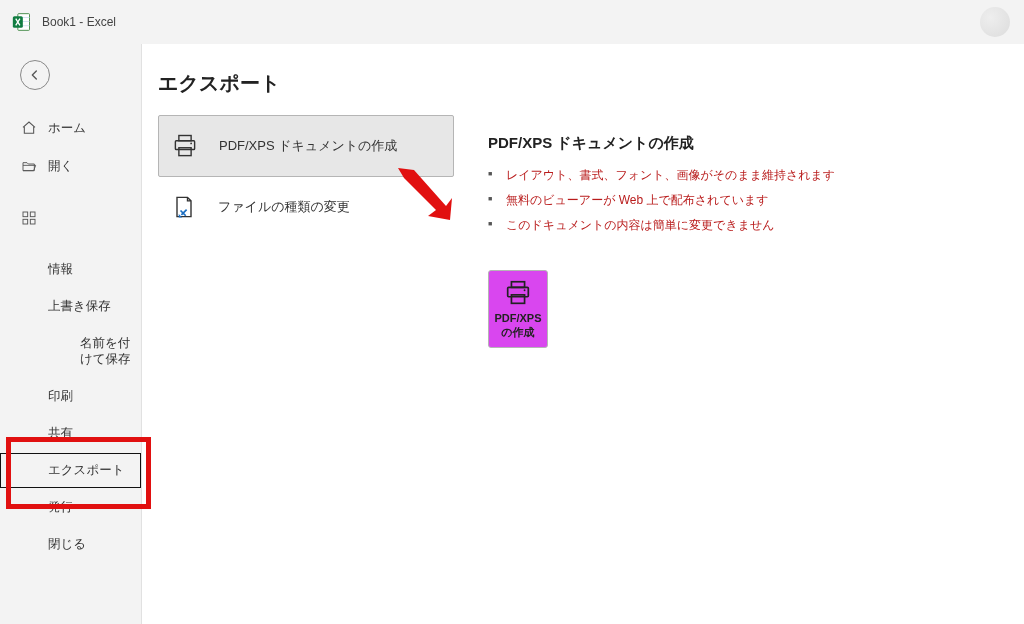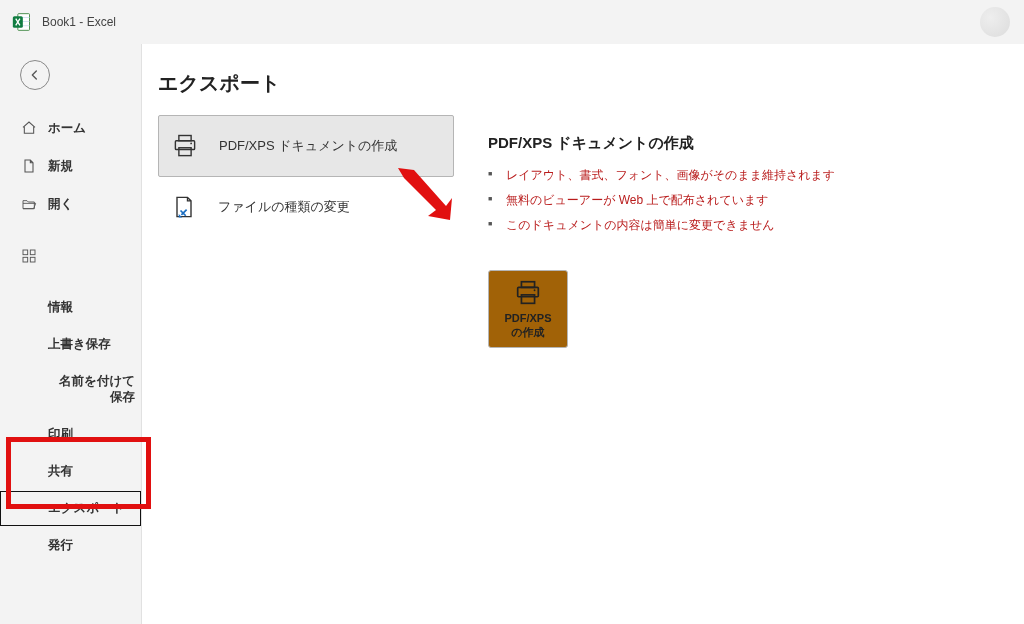--- a/index.html
+++ b/index.html
@@ -56,23 +56,22 @@
     .nav-list { list-style: none; }
     .nav-item {
       display: flex;
       align-items: center;
       padding: 9px 6px 9px 20px;
       font-size: 12.5px;
       color: #333;
       cursor: pointer;
       position: relative;
       margin-bottom: 2px;
-      font-weight: bold;
-    }
-    .nav-item.no-icon { padding-left: 48px; text-align: right; }
+    }
+    .nav-item.no-icon { padding-left: 48px; }
     .nav-icon {
       width: 18px; height: 18px;
       margin-right: 10px;
       color: #555;
       flex-shrink: 0;
       display: flex;
       align-items: center;
       justify-content: center;
     }
     .nav-icon svg { width: 16px; height: 16px; }
@@ -156,24 +155,24 @@
       content: "■";
       position: absolute;
       left: 0;
       font-size: 7px;
       top: 7px;
       color: #555;
     }
 
     .big-btn {
       margin-top: 32px;
-      width: 80px;
+      width: 60px;
       height: 78px;
       border: 1px solid #b5b5b5;
-      background: #a16207;
+      background: #d946ef;
       border-radius: 3px;
       display: flex;
       flex-direction: column;
       align-items: center;
       justify-content: center;
       gap: 0;
       cursor: pointer;
     }
     .big-btn svg { width: 30px; height: 30px; }
     .big-btn-text {
@@ -214,28 +213,20 @@
         <span class="nav-icon">
             <svg viewBox="0 0 24 24">
               <path d="M3 11 L12 3 L21 11 M5 10 V20 H19 V10" fill="none" stroke="#555" stroke-width="1.6"></path>
             </svg>
           </span>
         <span>ホーム</span>
       </li>
       <li class="nav-item">
         <span class="nav-icon">
             <svg viewBox="0 0 24 24">
-              <path d="M6 3 H14 L18 7 V21 H6 Z M14 3 V7 H18" fill="none" stroke="#555" stroke-width="1.6"></path>
-            </svg>
-          </span>
-        <span>新規</span>
-      </li>
-      <li class="nav-item">
-        <span class="nav-icon">
-            <svg viewBox="0 0 24 24">
               <path d="M3 7 H9 L11 9 H20 V19 H3 Z M3 11 H22 L19 19 H3" fill="none" stroke="#555" stroke-width="1.4"></path>
             </svg>
           </span>
         <span>開く</span>
       </li>
       <li class="sep"></li>
       <li class="nav-item">
         <span class="nav-icon">
             <svg viewBox="0 0 24 24">
               <rect x="3" y="3" width="7" height="7" fill="none" stroke="#555" stroke-width="1.4"></rect>
@@ -245,34 +236,37 @@
             </svg>
           </span>
       </li>
       <li class="sep"></li>
       <li class="nav-item no-icon">
           <span>情報</span>
         </li>
       <li class="nav-item no-icon">
           <span>上書き保存</span>
         </li>
-      <li class="nav-item no-icon" style="line-height:1.3;">
+      <li class="nav-item no-icon" style="line-height:1.3;margin-left:32px;">
           <span>名前を付けて保存</span>
         </li>
       <li class="nav-item no-icon">
           <span>印刷</span>
         </li>
       <li class="nav-item no-icon">
           <span>共有</span>
         </li>
       <li class="nav-item no-icon selected">
           <span>エクスポート</span>
         </li>
       <li class="nav-item no-icon">
           <span>発行</span>
+        </li>
+      <li class="nav-item no-icon">
+          <span>閉じる</span>
         </li>
     </ul>
 
     <div class="highlight-box" style="left:6px; top:393px; width:145px; height:72px;"></div>
   </nav>
 
   <div class="content">
     <div class="left-col">
       <h1 class="page-title">エクスポート</h1>
       <div class="option-list">

